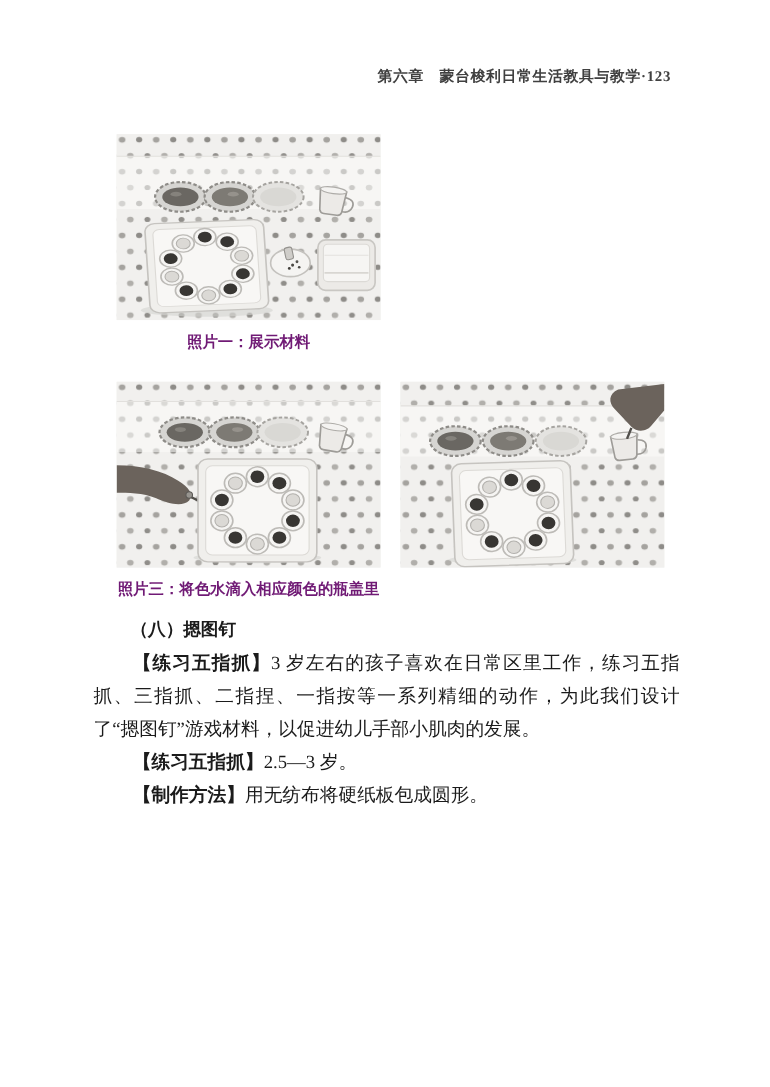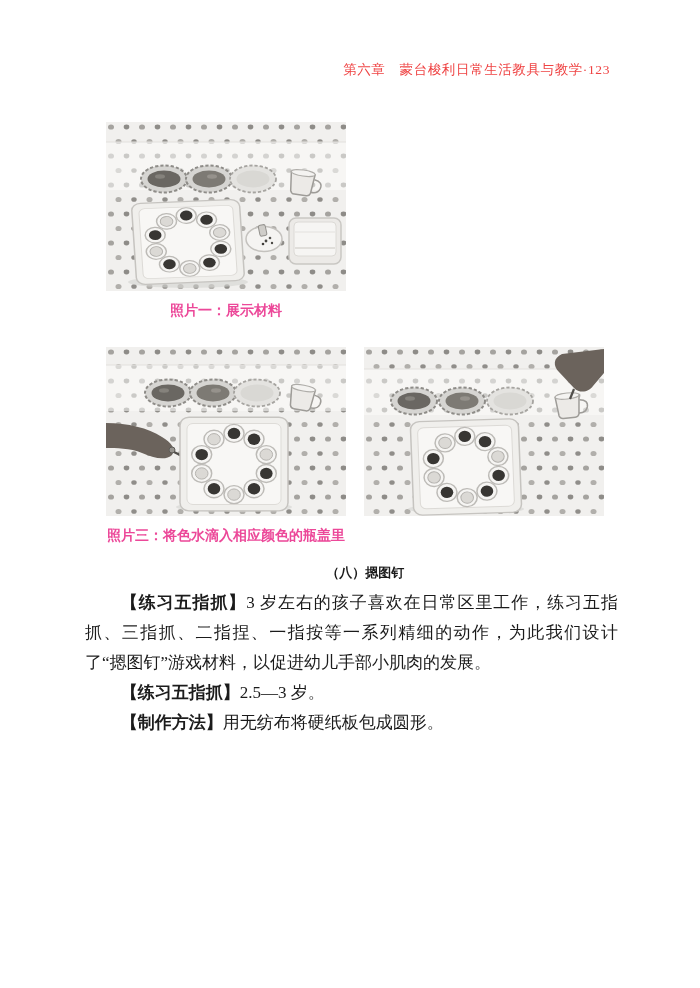--- a/index.html
+++ b/index.html
@@ -10,47 +10,47 @@
     color:#1b1b1b;
     position:relative;
   }
   .page {
     position:relative; width:700px; height:988px;
     background:#ffffff; overflow:hidden;
   }
   .running-header {
     position:absolute; top:61px; right:90px;
     font-size:13.5px; letter-spacing:0.6px;
-    color:#ef4444; white-space:nowrap;
+    color:#404040; white-space:nowrap;font-weight:bold;
   }
   figure { position:absolute; width:240px; }
   .fig1 { left:106px; top:122px; }
   .fig2 { left:364px; top:122px; }
   .fig3 { left:106px; top:347px; }
   .fig4 { left:364px; top:347px; }
   .photo {
     display:block; width:240px; height:169px;
     background:#f1f0ee;
   }
   figcaption {
     margin-top:11px; text-align:center;
     font-family:"Liberation Sans", sans-serif;
-    font-weight:bold; font-size:14px; color:#ec4899;
+    font-weight:bold; font-size:14px; color:#701a75;
     white-space:nowrap;
   }
   .bodytext {
     position:absolute; left:85px; top:558px; width:533px;
     font-size:17px; line-height:30px;
     text-align:justify;
   }
   .bodytext h2 {
     font-family:Liberation Serif, serif;
-    font-weight:bold; font-size:13px;
+    font-weight:bold; font-size:16px;
     line-height:30px; text-indent:2.1em;
-    text-align:center;
+    text-align:left;
   }
   .bodytext p { text-indent:2.1em; }
   .plabel {
     font-family:"Liberation Sans", sans-serif;
     font-weight:bold;
   }
   .defs-holder { position:absolute; width:0; height:0; overflow:hidden; }
 </style>
 </head>
 <body>

